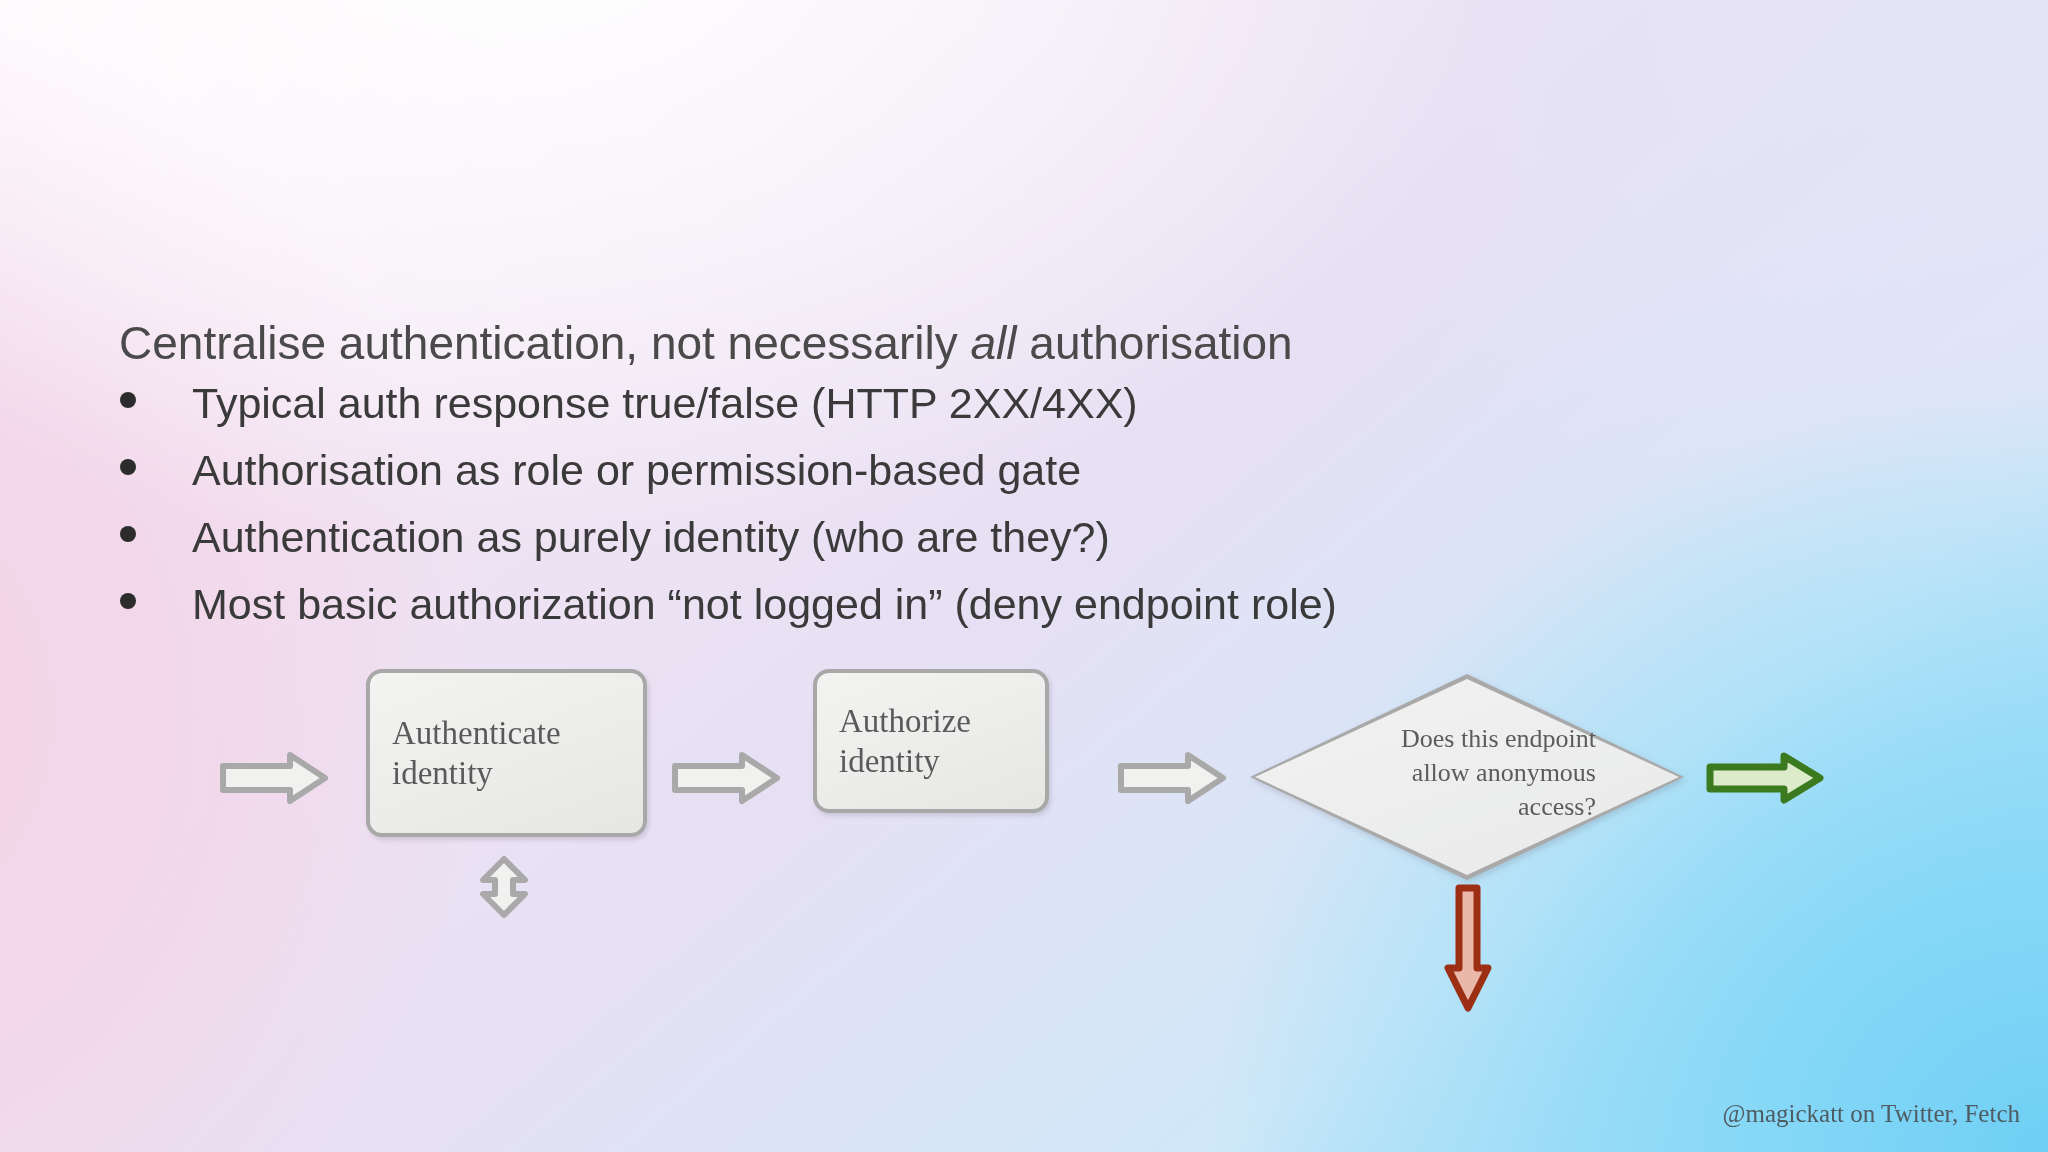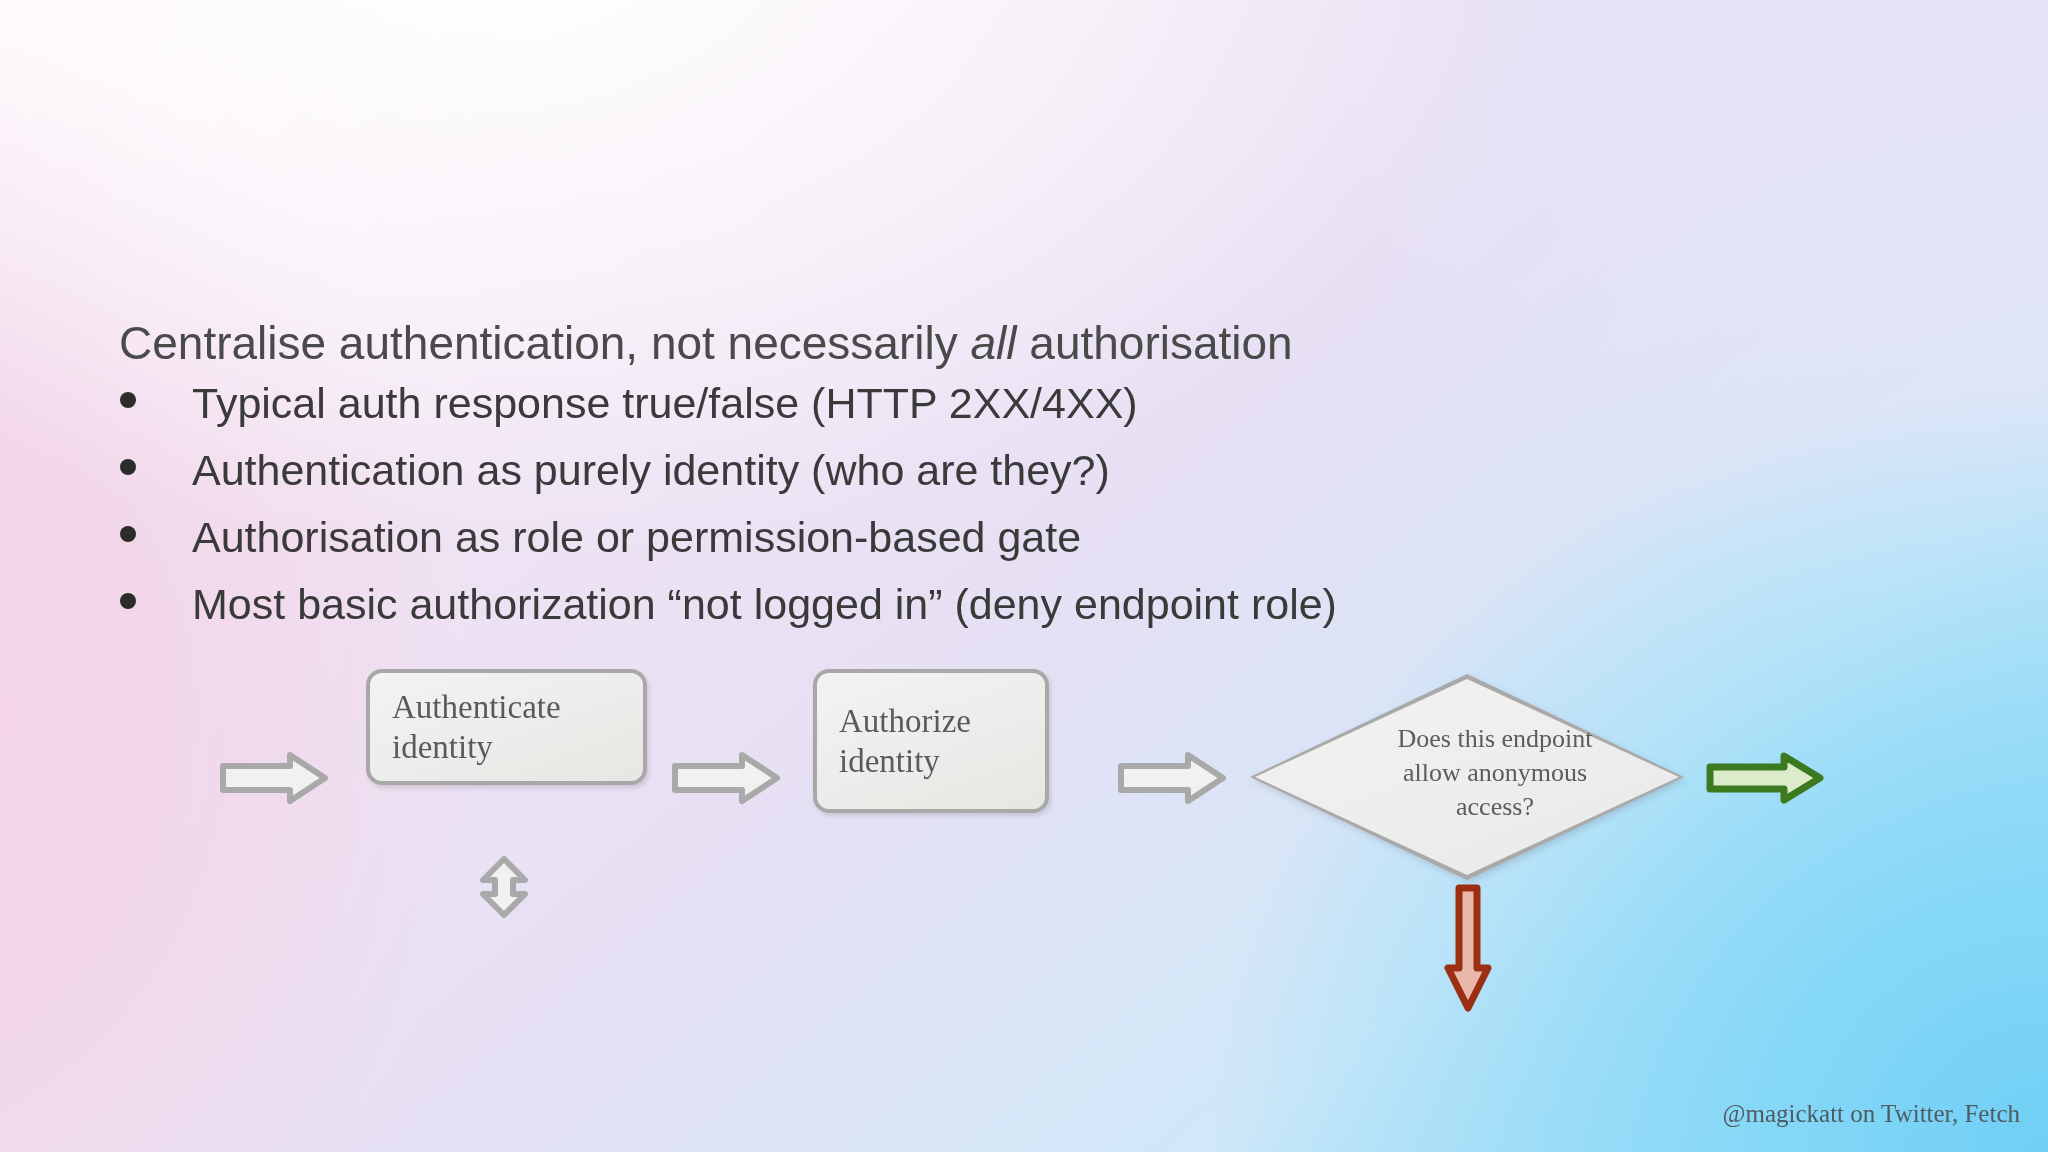--- a/index.html
+++ b/index.html
@@ -91,21 +91,21 @@
     display: flex;
     align-items: center;
   }
   .node .node-text {
     padding: 0 22px;
     font-size: 33px;
     line-height: 1.22;
   }
   .node.process { border-radius: 16px; }
 
-  #node-authenticate { left: 366px; top: 669px; width: 281px; height: 116px; }
+  #node-authenticate { left: 366px; top: 669px; width: 281px; height: 168px; }
   #node-authorize    { left: 813px; top: 669px; width: 236px; height: 144px; }
 
   
   #node-decision {
     position: absolute;
     left: 1250px; top: 674px;
     width: 434px; height: 206px;
     filter: drop-shadow(2px 3px 3px rgba(90,80,95,0.20));
   }
   #node-decision .dia-border {
@@ -113,27 +113,27 @@
     background: #a9a9a9;
     clip-path: polygon(50% 0%, 100% 50%, 50% 100%, 0% 50%);
   }
   #node-decision .dia-fill {
     position: absolute; inset: 5px;
     background: linear-gradient(160deg,#f2f2f0 0%, #eceded 60%, #e7e8e6 100%);
     clip-path: polygon(50% 0%, 100% 50%, 50% 100%, 0% 50%);
   }
   #node-decision .dia-label {
     position: absolute;
-    left: 130px; top: 48px;
+    left: 116px; top: 48px;
     width: 230px;
     font-family: "Liberation Serif", serif;
     font-size: 26px;
     line-height: 1.30;
     color: #5c5c5c;
-    text-align: center;
+    text-align: right;
   }
 
   
   #node-datastore {
     position: absolute;
     left: 364px; top: 930px;
     width: 281px; height: 132px;
     filter: drop-shadow(2px 3px 3px rgba(90,80,95,0.18));
   }
   #node-datastore .cyl-body {
@@ -192,25 +192,25 @@
 
   <p class="subtitle"><span>Centralise authentication, not necessarily </span><em>all</em><span> authorisation</span></p>
 
   <ul class="bullets">
     <li>
       <span class="dot"></span>
       <span>Typical auth response true/false (HTTP 2XX/4XX)</span>
     </li>
     <li>
       <span class="dot"></span>
+      <span>Authorisation as role or permission-based gate</span>
+    </li>
+    <li>
+      <span class="dot"></span>
       <span>Authentication as purely identity (who are they?)</span>
-    </li>
-    <li>
-      <span class="dot"></span>
-      <span>Authorisation as role or permission-based gate</span>
     </li>
     <li>
       <span class="dot"></span>
       <span>Most basic authorization “not logged in” (deny endpoint role)</span>
     </li>
   </ul>
 
   <div class="diagram">
 
     <div class="arrow" id="arrow-in">

